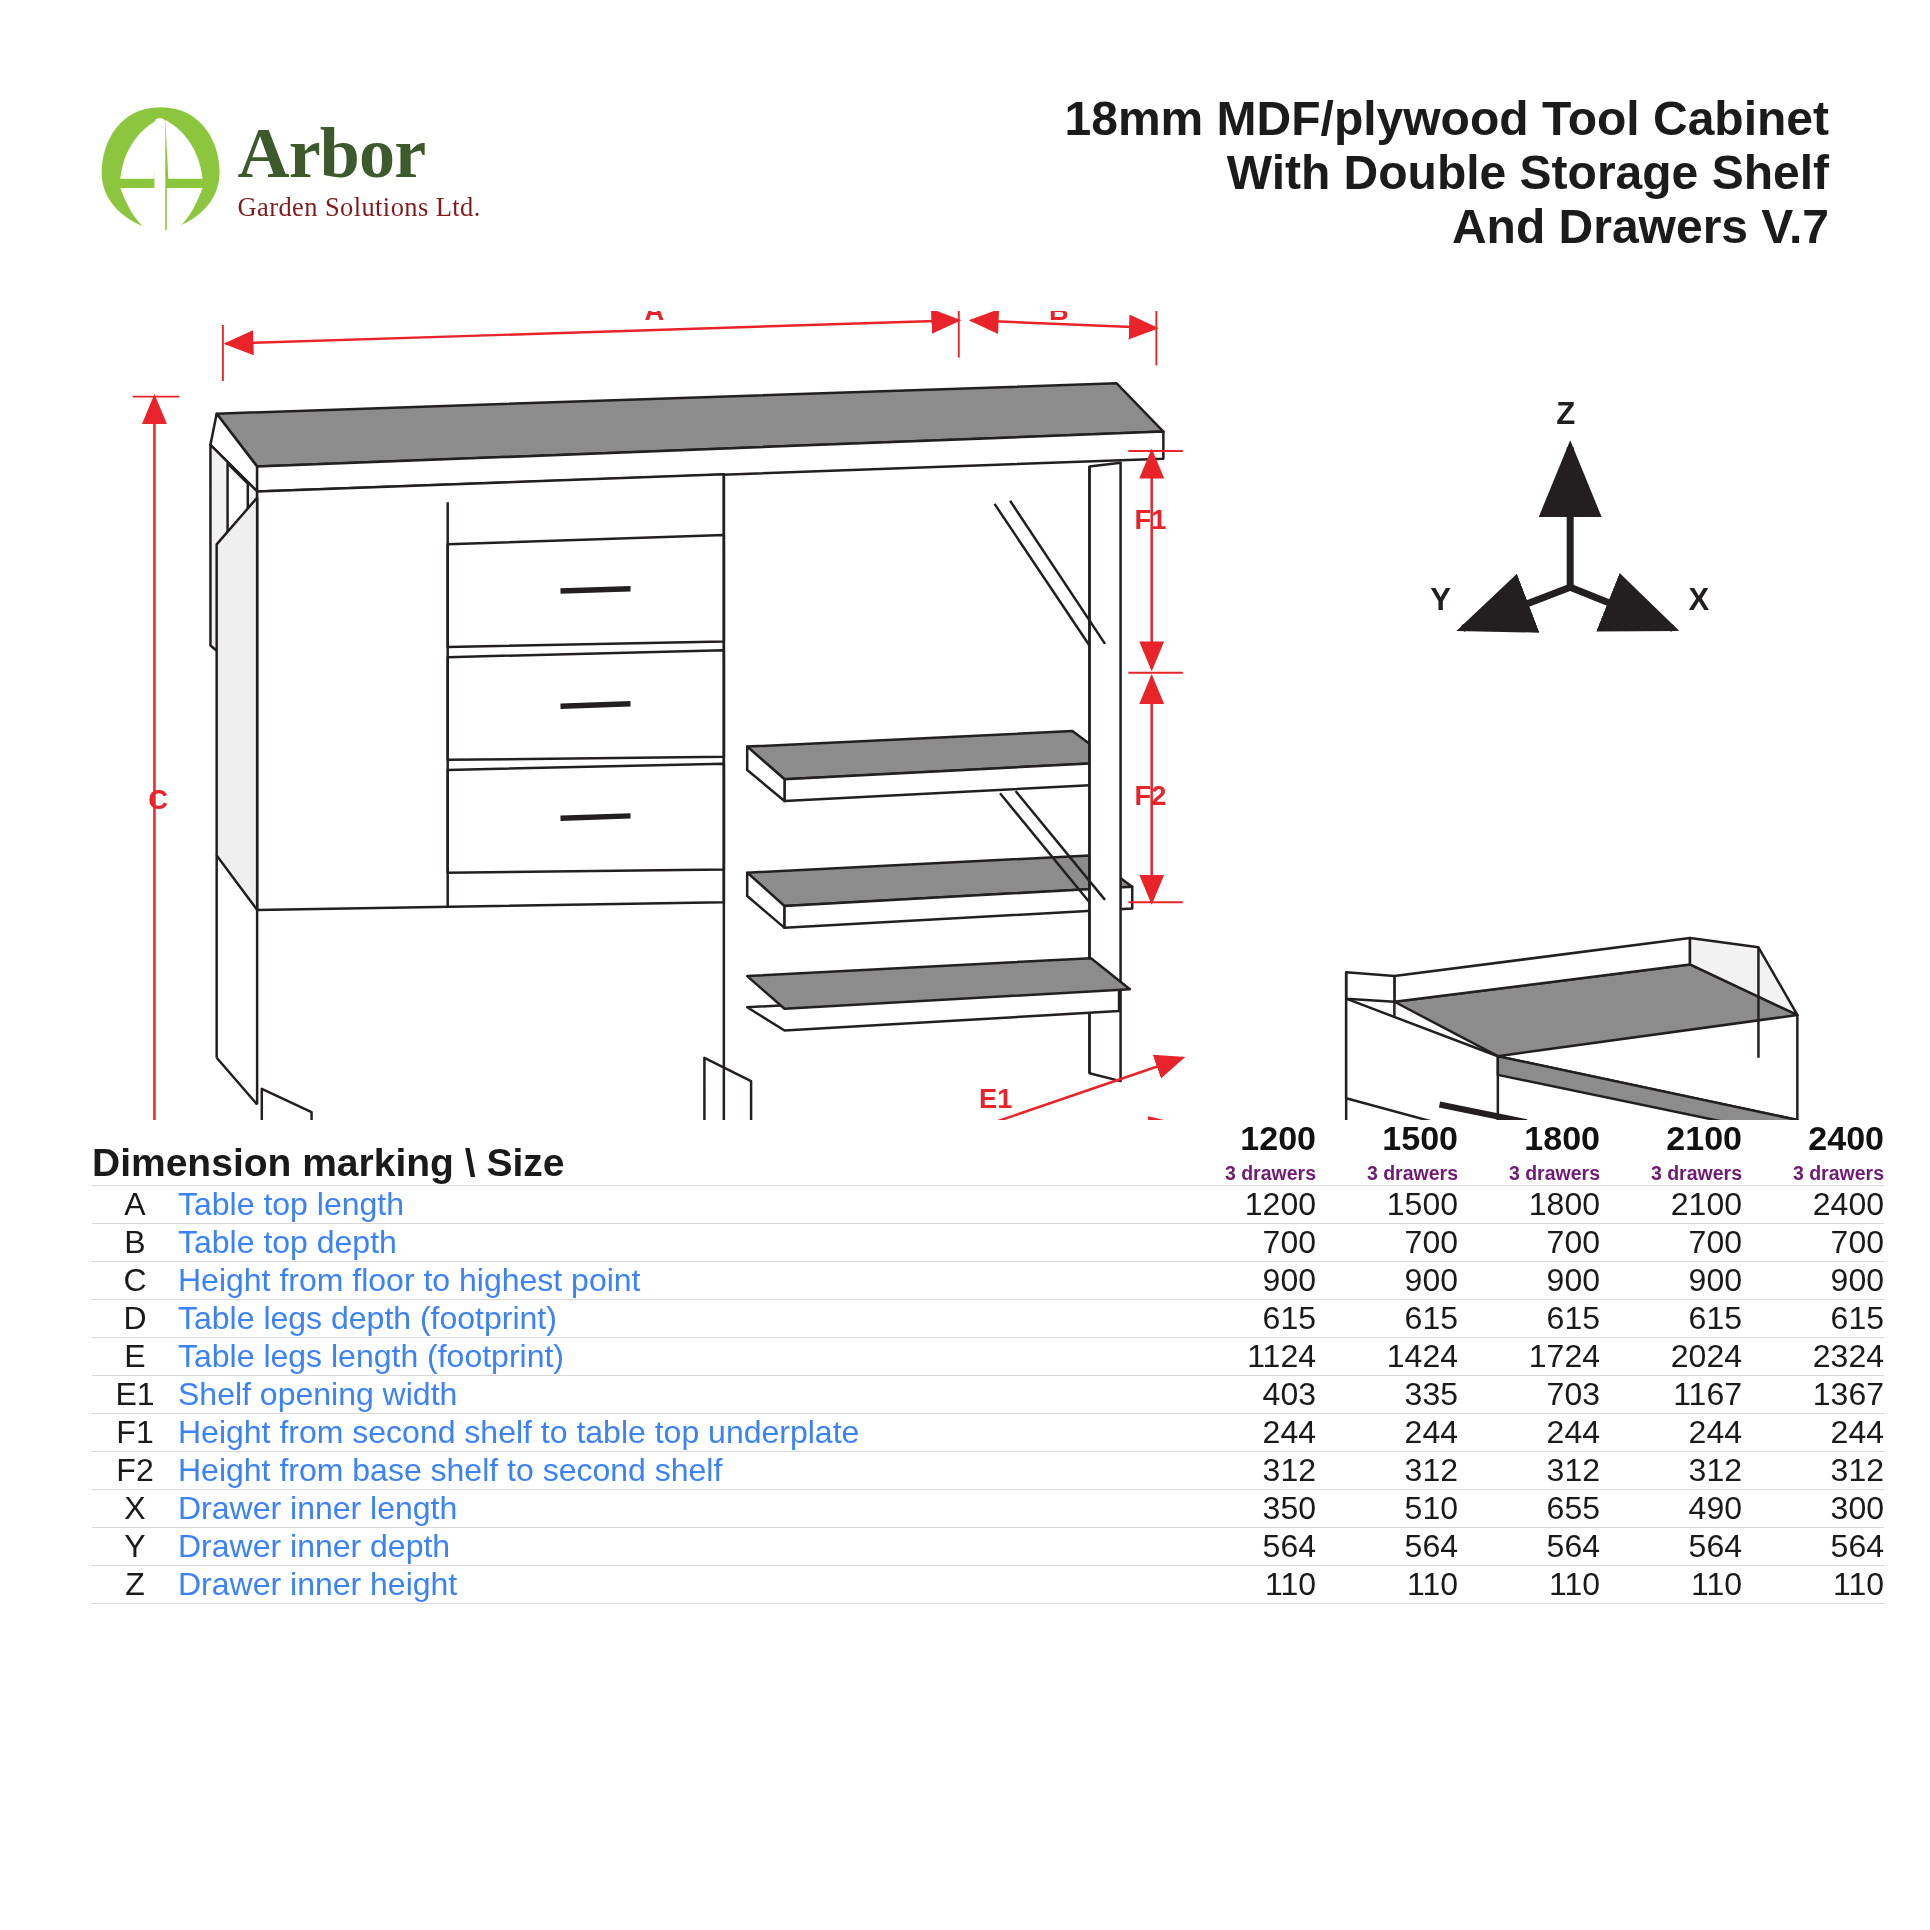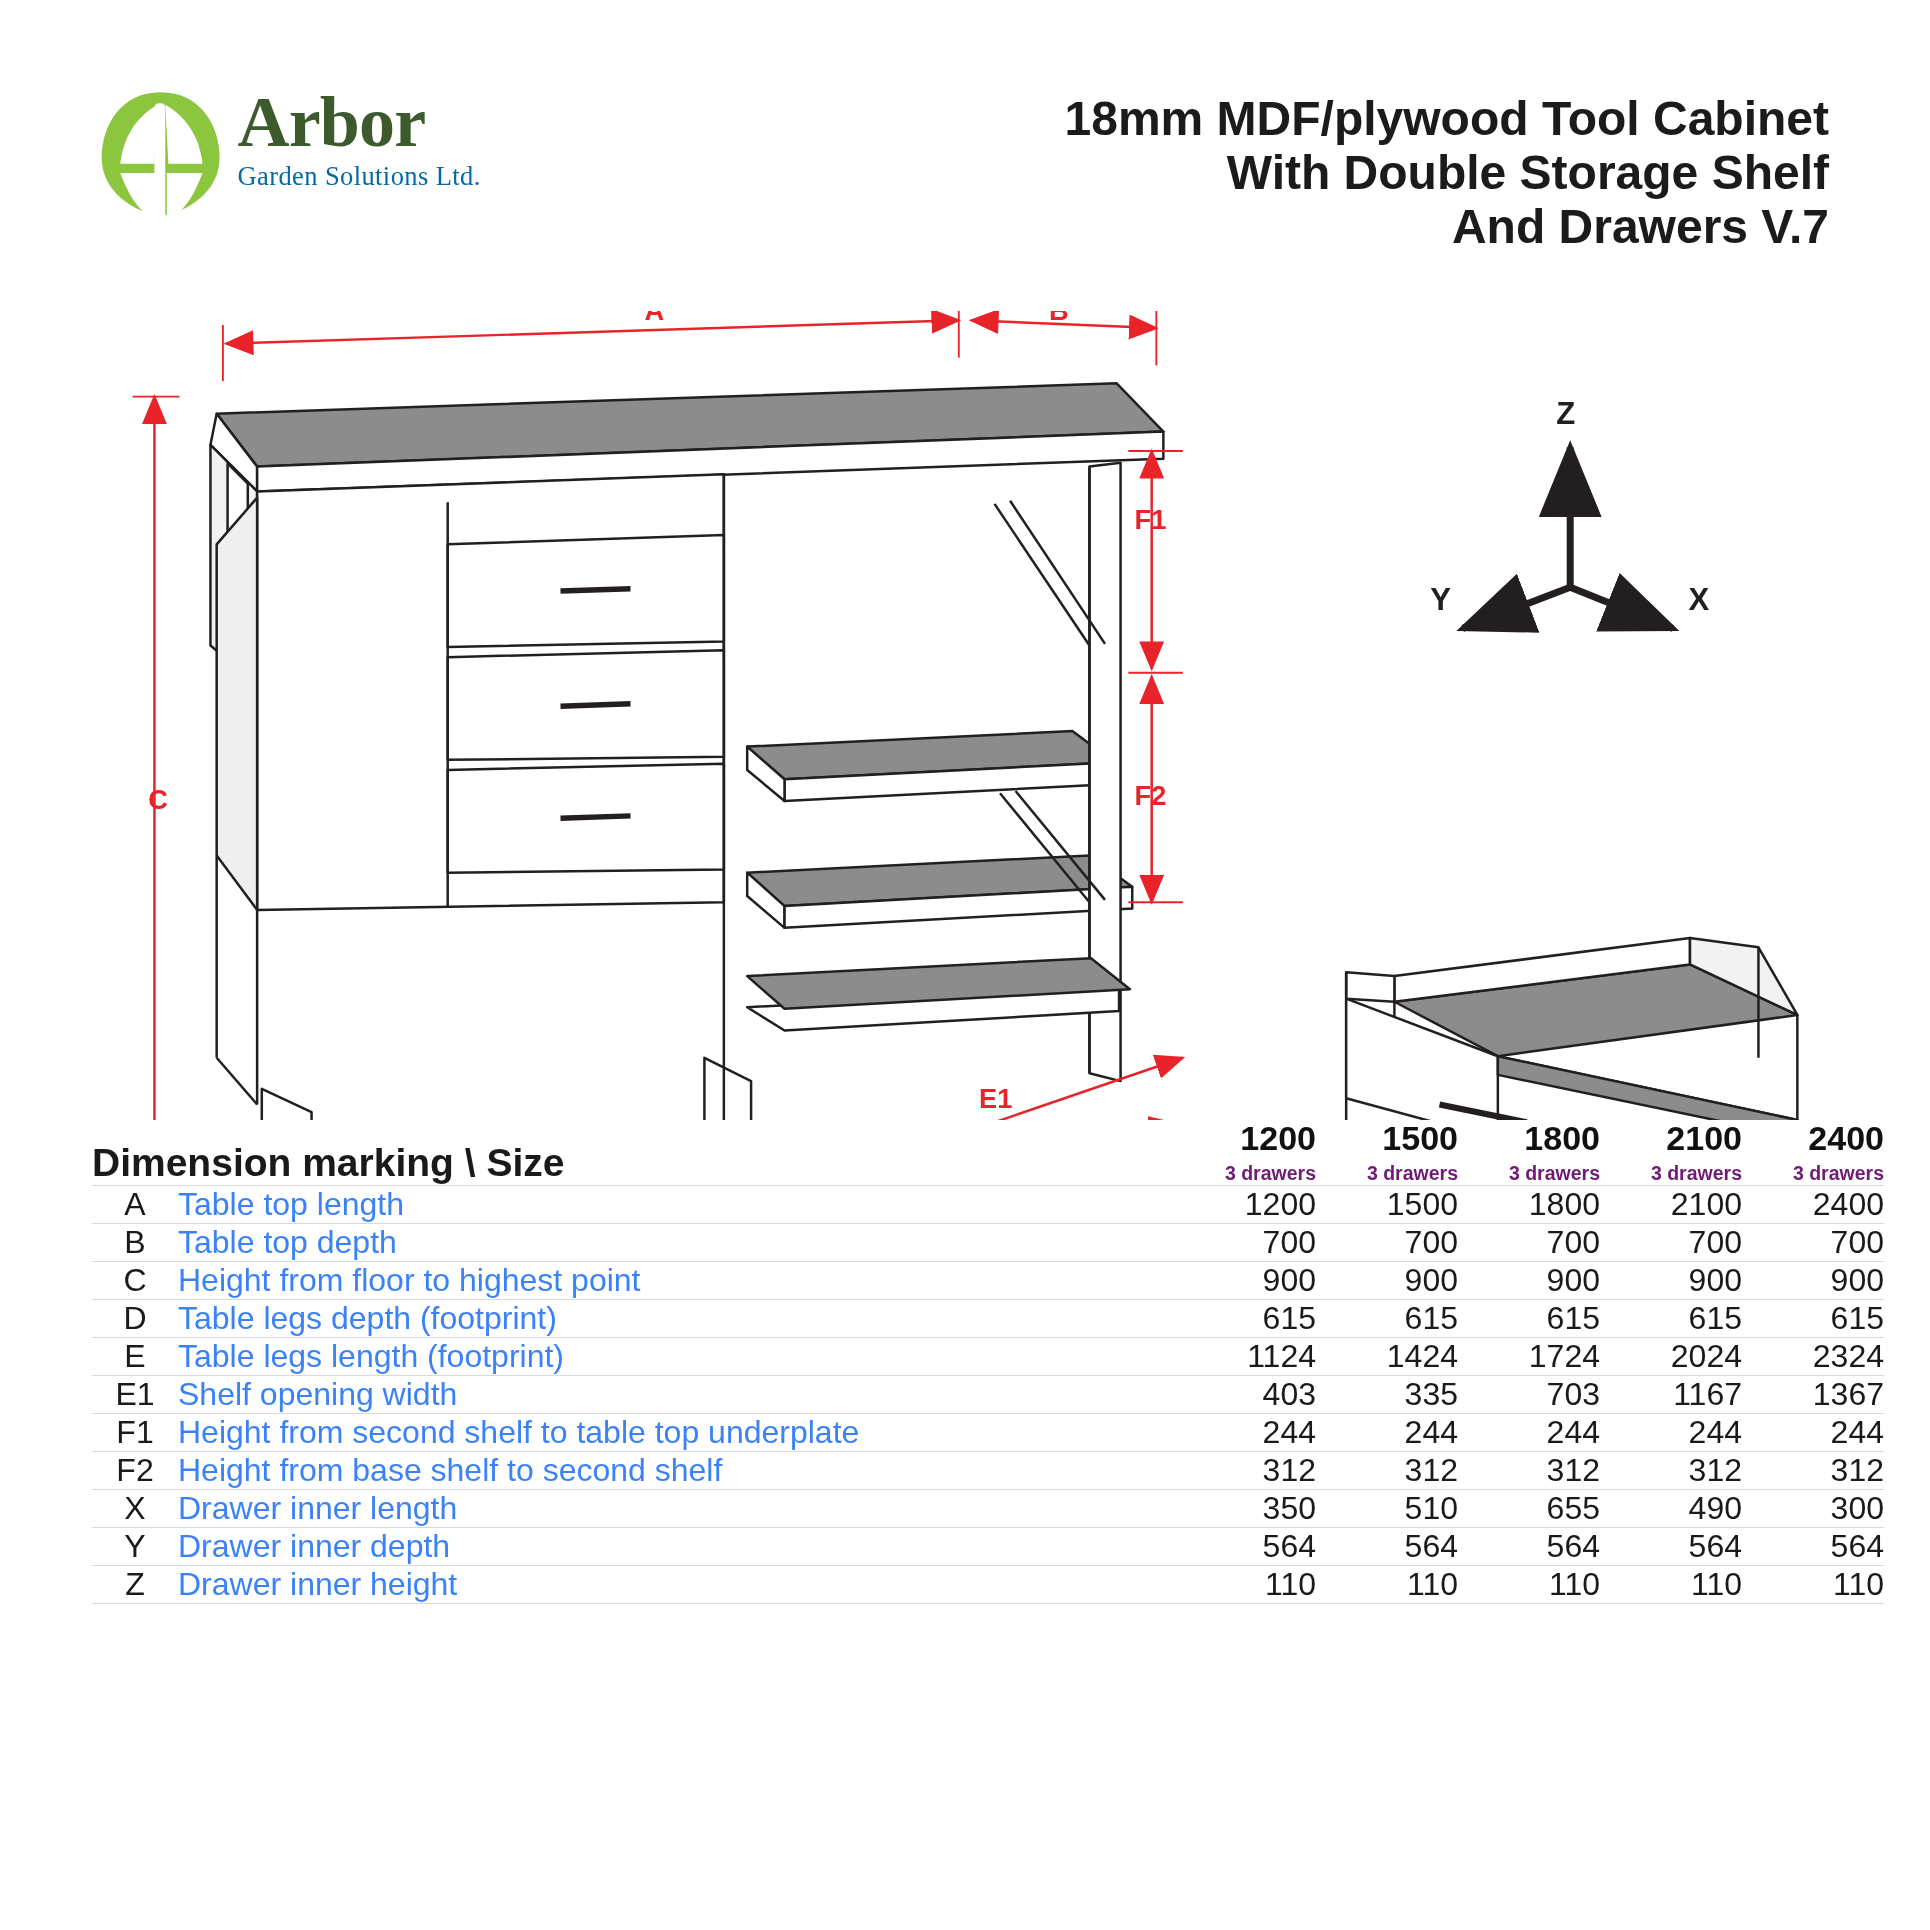--- a/index.html
+++ b/index.html
@@ -17,43 +17,44 @@
   }
 
   
   .header {
     position: relative;
     height: 327px;
   }
   .logo-wrap {
     position: absolute;
     left: 97px;
-    top: 86px;
+    top: 101px;
     display: flex;
+    align-items: center;
   }
   .logo-mark {
     width: 128px;
     height: 136px;
     flex: 0 0 auto;
   }
   .logo-text {
     margin-left: 12.5px;
     line-height: 1;
   }
   .logo-title {
     font-family: "Liberation Serif", serif;
     font-size: 72px;
     font-weight: bold;
     color: #3c5a2b;
     letter-spacing: -0.8px;
   }
   .logo-sub {
     font-family: "Liberation Serif", serif;
     font-size: 26.5px;
-    color: #0369a1;
+    color: #7f1d1d;
     margin-top: 4.7px;
     letter-spacing: 0.4px;
   }
 
   .title-block {
     position: absolute;
     right: 101px;
     top: 92px;
     text-align: right;
   }

